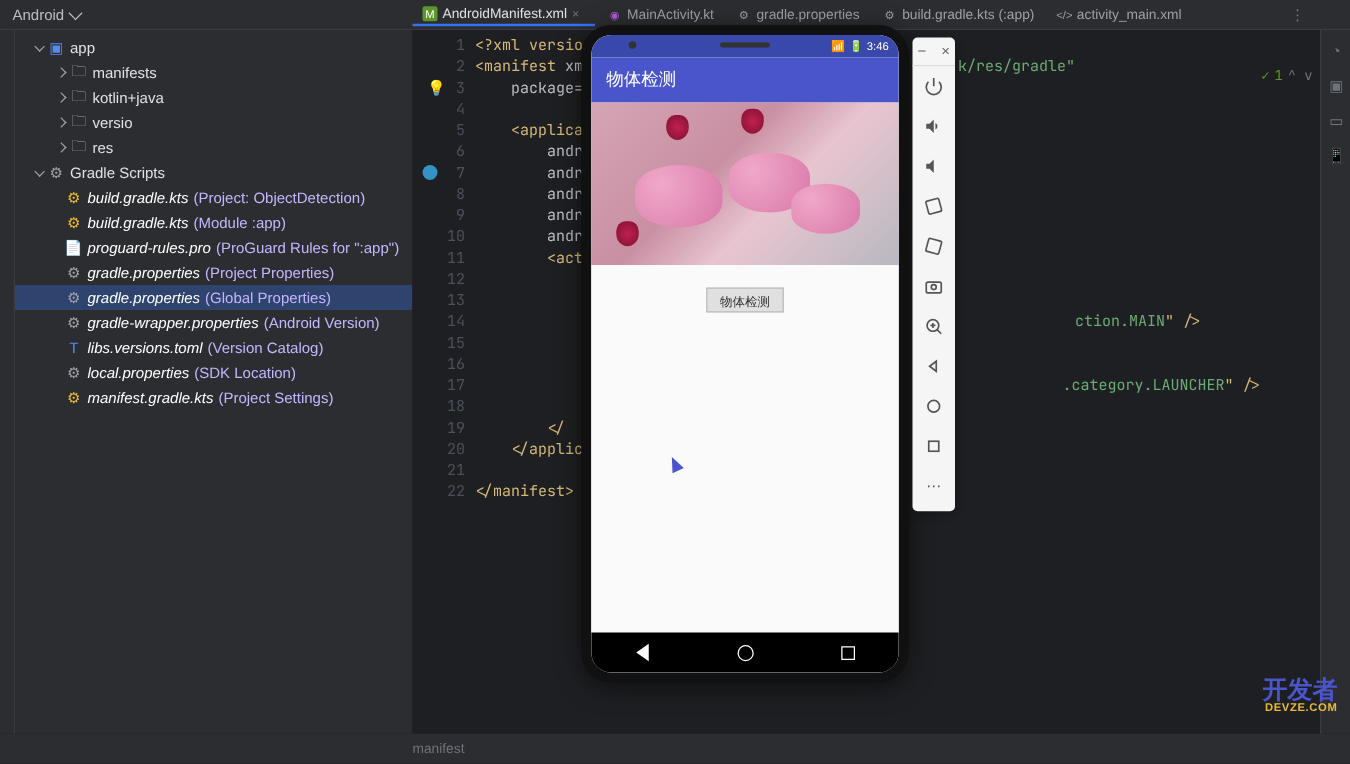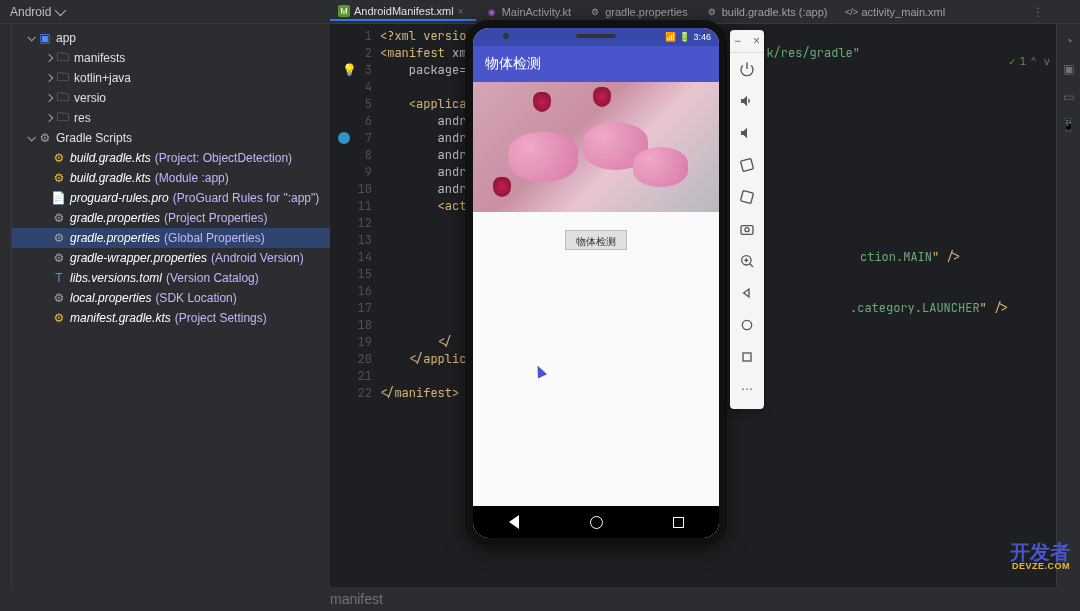--- a/index.html
+++ b/index.html
@@ -174,21 +174,21 @@
     .status-bar {
       position: absolute;
       bottom: 0;
       left: 0; right: 0;
       height: 24px;
       background: #2b2d30;
       display: flex;
       align-items: center;
       padding-left: 330px;
       color: #6f737a;
-      font-size: 14px;
+      font-size: 11px;
     }
     .right-gutter {
       position: absolute;
       right: 0; top: 24px; bottom: 24px;
       width: 24px;
       background: #2b2d30;
       border-left: 1px solid #393b40;
     }
     .right-gutter-icon {
       width: 22px; height: 22px;

